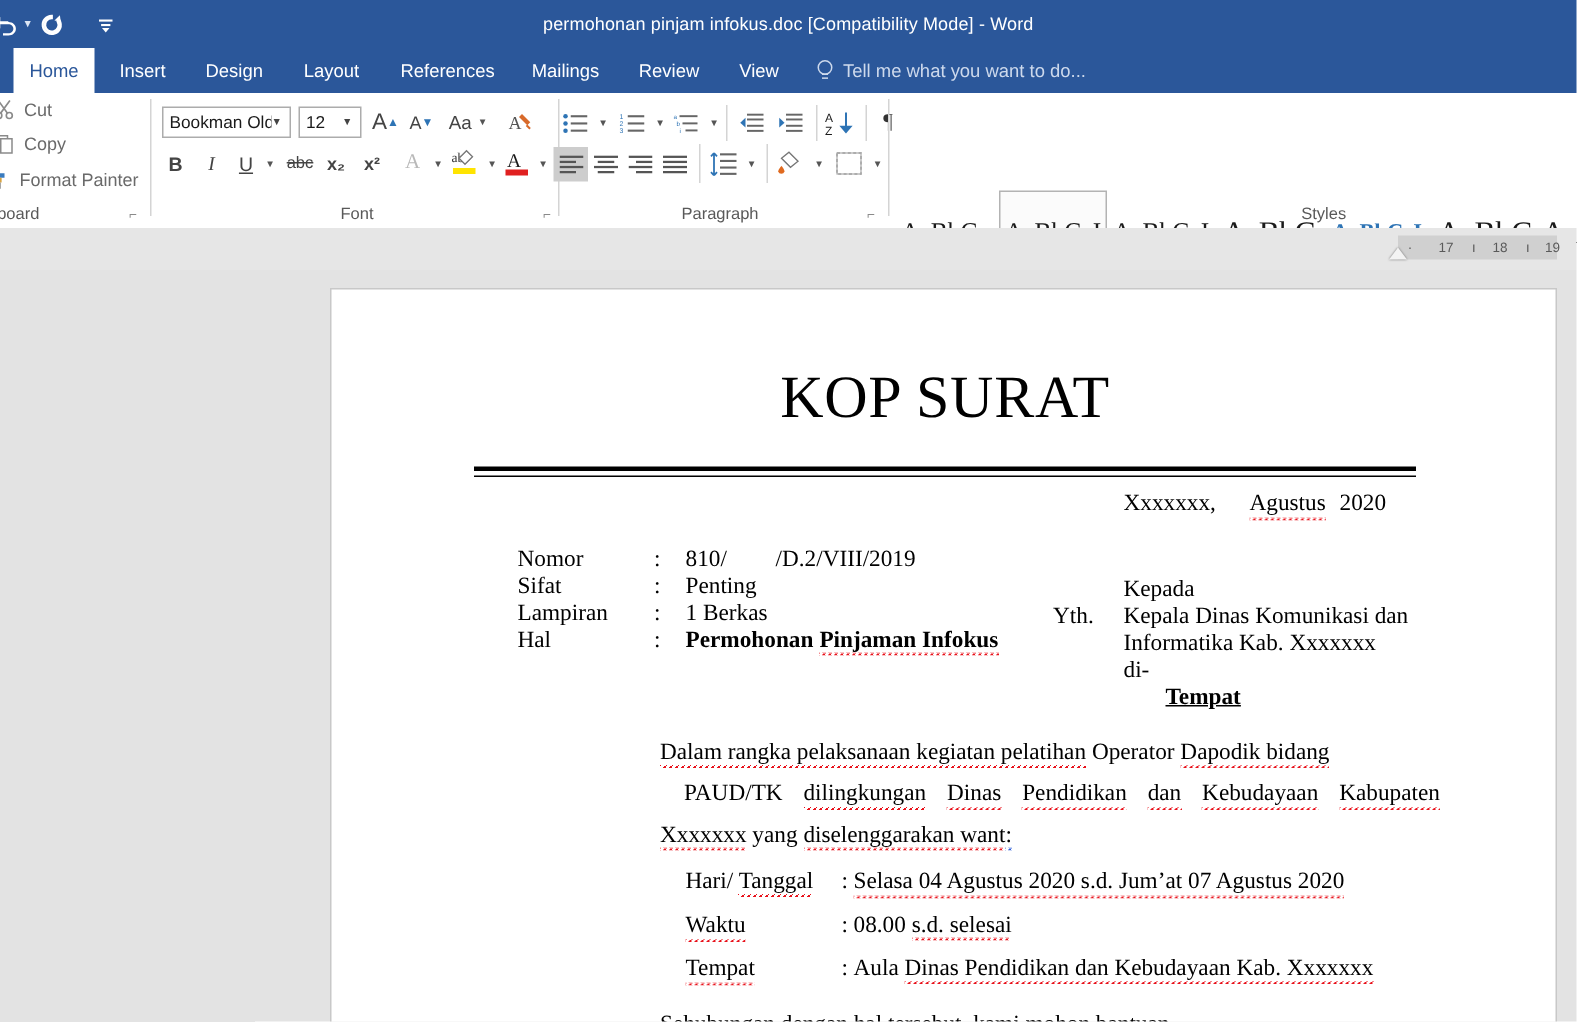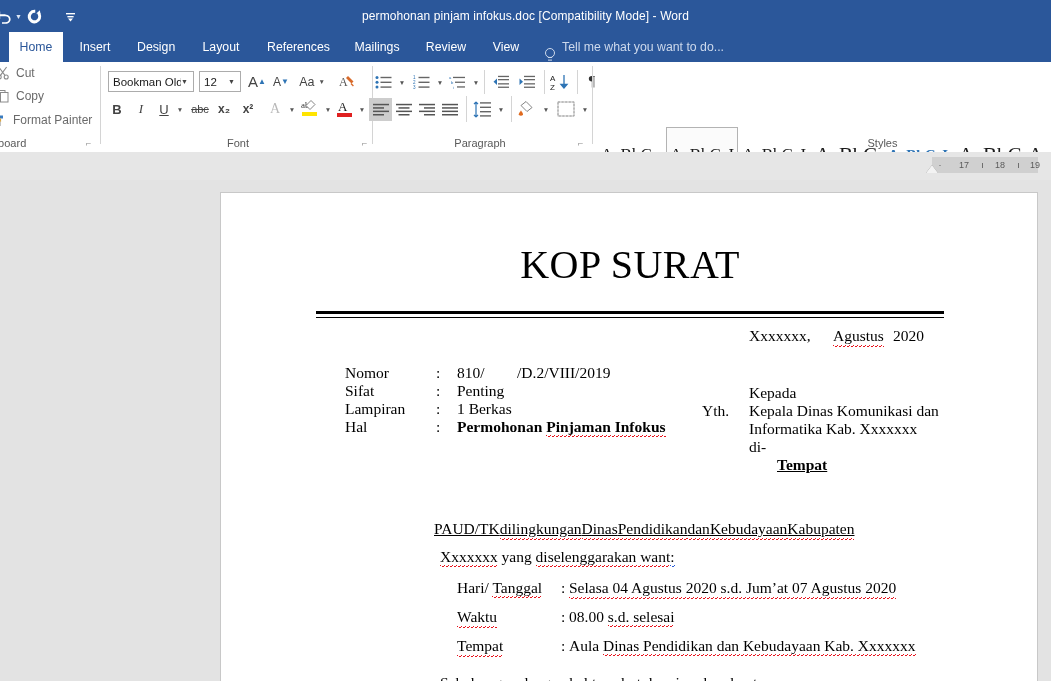--- a/index.html
+++ b/index.html
@@ -38,21 +38,21 @@
     position: absolute; top: 0; height: 30px; line-height: 30px;
     color: #ffffff; font-size: 12.3px; text-align: center;
     padding: 0 9px; white-space: nowrap;
   }
   .tab.active {
     background: #ffffff; color: #2b579a;
   }
   #tellme {
     position: absolute; top: 0; height: 30px; line-height: 30px;
     color: #cdd9ec; font-size: 12.3px; white-space: nowrap;
-    display: flex; align-items: flex-end; gap: 7px;
+    display: flex; align-items: center; gap: 7px;
   }
   .bulb { display: inline-block; width: 11px; height: 14px; position: relative; }
   .bulb:before {
     content: ""; position: absolute; left: 1px; top: 0;
     width: 8px; height: 8px; border: 1.3px solid #cdd9ec; border-radius: 50%;
   }
   .bulb:after {
     content: ""; position: absolute; left: 3.5px; top: 9px;
     width: 4px; height: 1.3px; background: #cdd9ec;
     box-shadow: 0 2.6px 0 #cdd9ec;
@@ -631,21 +631,24 @@
         <span style="margin-right:4px;">Permohonan</span><span class="sq">Pinjaman Infokus</span>
       </div>
 
       <div class="dt" style="left:528px;top:171px;margin-top:20px;">Kepada</div>
       <div class="dt" style="left:481px;top:209px;">Yth.</div>
       <div class="dt" style="left:528px;top:209px;">Kepala Dinas Komunikasi dan</div>
       <div class="dt" style="left:528px;top:227px;">Informatika Kab. Xxxxxxx</div>
       <div class="dt" style="left:528px;top:245px;">di-</div>
       <div class="dt b u" style="left:556px;top:263px;">Tempat</div>
 
-      <div class="body-line" style="left:213px;top:327px;width:504px;display:flex;text-decoration:underline;">
+      <div class="body-line" style="left:219px;top:300px;">
+        <span class="sq">Dalam rangka pelaksanaan kegiatan pelatihan</span><span> </span><span>Operator</span><span> </span><span class="sq">Dapodik bidang</span>
+      </div>
+      <div class="body-line" style="left:235px;top:327px;width:504px;display:flex;justify-content:space-between;">
         <span>PAUD/TK</span>
         <span class="sq">dilingkungan</span>
         <span class="sq">Dinas</span>
         <span class="sq">Pendidikan</span>
         <span class="sq">dan</span>
         <span class="sq">Kebudayaan</span>
         <span class="sq">Kabupaten</span>
       </div>
       <div class="body-line" style="left:219px;top:355px;">
         <span class="sq">Xxxxxxx</span><span> </span><span>yang</span><span> </span><span class="sq">diselenggarakan want</span><span class="sqb">:</span>

